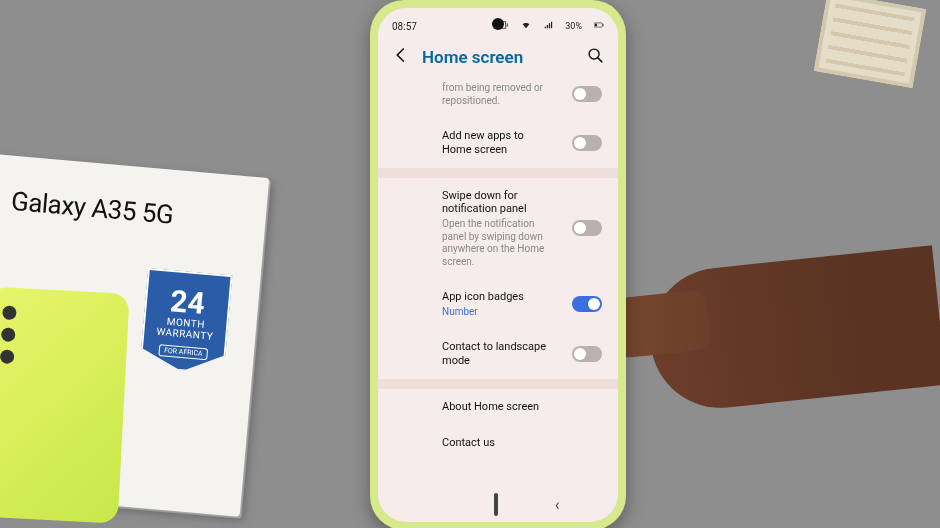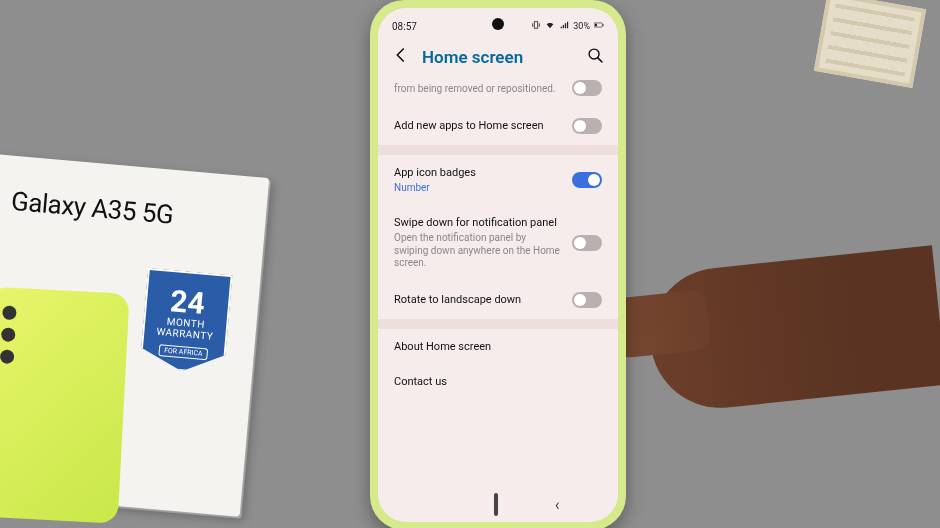--- a/index.html
+++ b/index.html
@@ -106,21 +106,21 @@
   .status-bar {
     height: 30px;
     flex: 0 0 30px;
     display: flex;
     justify-content: space-between;
     align-items: center;
     padding: 6px 14px 0;
     font-size: 10px;
     color: #222;
   }
-  .status-right { display:flex; align-items:center; gap:4px; }
+  .status-right { display:flex; align-items:center; gap:12px; }
   .status-right svg { width:10px; height:10px; }
 
   
   .header {
     display: flex;
     align-items: center;
     padding: 8px 14px 12px;
     gap: 12px;
   }
   .back-icon svg { width:18px; height:18px; }
@@ -136,21 +136,22 @@
   .list {
     flex: 1;
     overflow: hidden;
     padding: 0 16px;
   }
   .item {
     display: flex;
     align-items: center;
     justify-content: space-between;
     padding: 11px 0;
-    gap:10px;
+    gap:22px;
+    margin-left:48px;
   }
   .item-text { flex:1; }
   .item-title {
     font-size: 11px;
     color: #111;
     line-height: 1.25;
   }
   .item-sub {
     font-size: 10px;
     color: #888;
@@ -316,37 +317,37 @@
           <div class="item-title">Add new apps to Home screen</div>
         </div>
         <div class="toggle off"></div>
       </div>
 
 
       <div class="gap-divider"></div>
 
       <div class="item">
         <div class="item-text">
+          <div class="item-title">Swipe down for notification panel</div>
+          <div class="item-sub">Open the notification panel by swiping down anywhere on the Home screen.</div>
+        </div>
+        <div class="toggle off"></div>
+      </div>
+
+      <div class="item">
+        <div class="item-text">
           <div class="item-title">App icon badges</div>
           <div class="item-sub blue">Number</div>
         </div>
         <div class="toggle on"></div>
       </div>
 
       <div class="item">
         <div class="item-text">
-          <div class="item-title">Swipe down for notification panel</div>
-          <div class="item-sub">Open the notification panel by swiping down anywhere on the Home screen.</div>
-        </div>
-        <div class="toggle off"></div>
-      </div>
-
-      <div class="item">
-        <div class="item-text">
-          <div class="item-title">Rotate to landscape down</div>
+          <div class="item-title">Contact to landscape mode</div>
         </div>
         <div class="toggle off"></div>
       </div>
 
       <div class="gap-divider"></div>
 
       <div class="item">
         <div class="item-text">
           <div class="item-title">About Home screen</div>
         </div>

